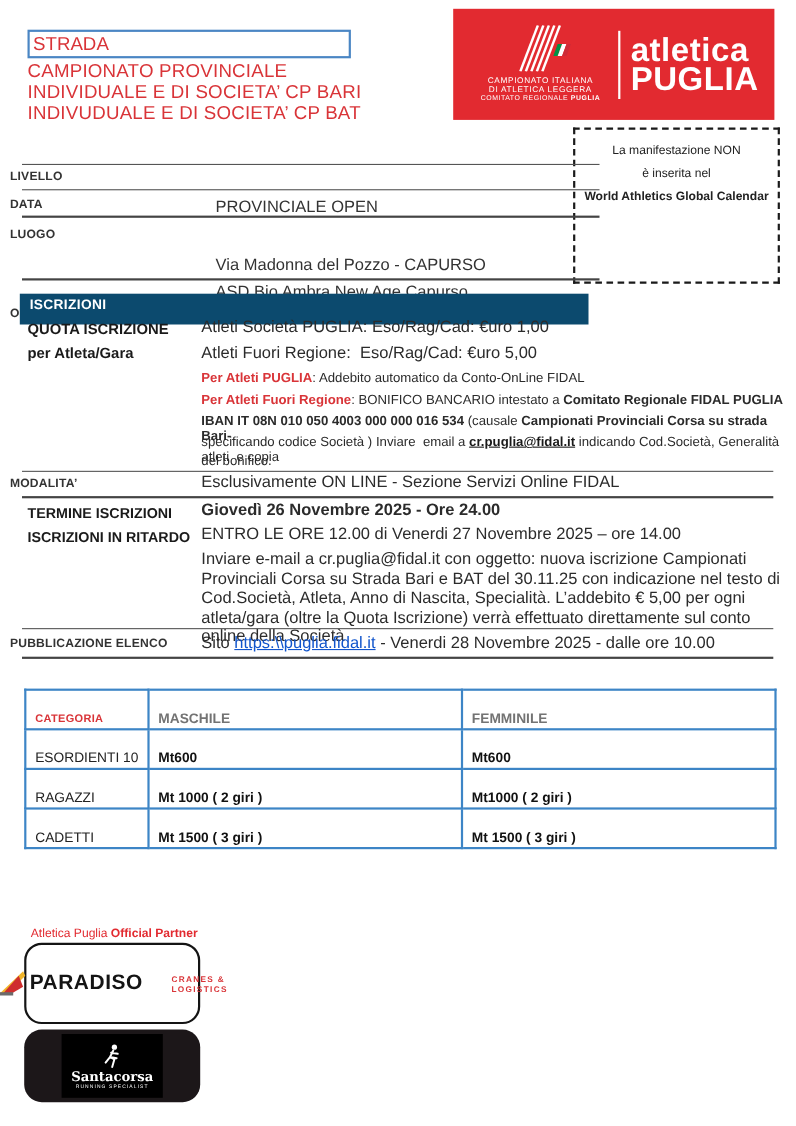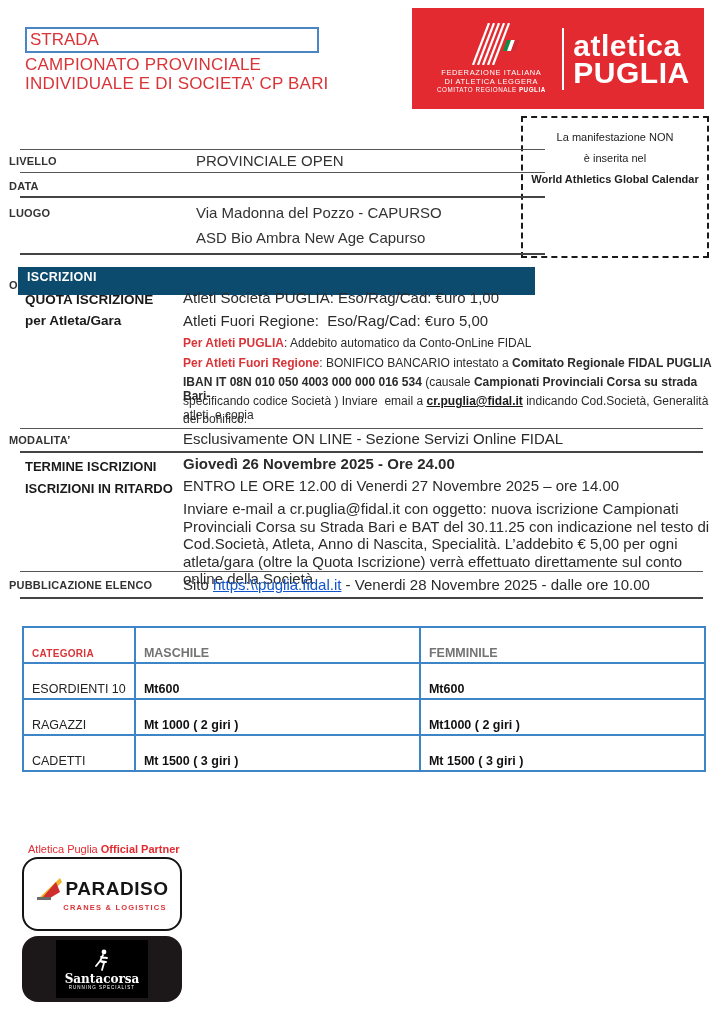--- a/index.html
+++ b/index.html
@@ -20,21 +20,21 @@
   .v-divider { width:2px; height:62px; background:#fff; margin:0 9px 0 6px; }
   .brand { color:#fff; font-weight:bold; font-size:30px; line-height:27px; letter-spacing:0.5px; }
 
   .notice-box { left:521px; top:116px; width:188px; height:142px; border:2px dashed #1a1a1a; background:#fff; text-align:center; padding-top:9px; font-size:11px; line-height:21px; color:#222; }
   .notice-bold { font-weight:bold; }
 
   
   .rule { left:20px; background:#555; height:1px; }
   .rule.thick { height:2px; background:#444; }
   .info-label { left:9px; font-weight:bold; font-size:11px; color:#333; letter-spacing:0.2px; }
-  .info-value { left:196px; font-size:15px; color:#333; }
+  .info-value { left:196px; font-size:15px; color:#333;margin-top:28px; }
 
   .red-bar { left:18px; width:517px; height:28px; background:#0c4a6e; color:#fff; font-weight:bold; font-size:12.5px; line-height:20px; padding-left:9px; letter-spacing:0.3px; }
 
   .q-label { left:25px; font-weight:bold; font-size:13.5px; color:#1a1a1a; line-height:21px; }
   .val { left:183px; color:#2b2b2b; white-space:pre-wrap; }
   .fs15 { font-size:15px; }
   .fs12 { font-size:12px; }
   .b { font-weight:bold; }
   .redtxt { color:#d93438; font-weight:bold; }
   .linkish { font-weight:bold; text-decoration:underline; color:#1a1a1a; }
@@ -46,56 +46,57 @@
   .ptable td { border:2px solid #3d85c6; height:27px; padding:18px 6px 2px 8px; vertical-align:middle; background:#fff; }
   .ptable .c0 { width:112px; }
   .ptable .c1 { width:286px; }
   .th-cat { color:#d93438; font-weight:bold; font-size:10px; letter-spacing:0.3px; }
   .th-sex { font-weight:bold; font-size:12.5px; color:#737373; }
   .td-cat { font-size:12.5px; color:#222; }
   .td-val { font-weight:bold; font-size:12.5px; color:#111; }
 
   
   .partner-label { left:28px; top:843px; font-size:11px; color:#e22a30; }
-  .paradiso-box { left:22px; top:857px; width:160px; height:74px; background:#fff; border:2px solid #141414; border-radius:16px; display:flex; flex-direction:column; align-items:center; justify-content:center; }
+  .paradiso-box { left:22px; top:857px; width:160px; height:74px; background:#fff; border:2px solid #141414; border-radius:16px; display:flex; align-items:center; justify-content:center; }
   .paradiso-row { display:flex; align-items:center; }
   .paradiso-name { font-weight:800; font-size:19px; letter-spacing:0.5px; color:#141414; }
   .paradiso-tag { font-size:7.5px; font-weight:bold; color:#d93438; letter-spacing:1.2px; margin:1px 0 0 26px; }
   .santacorsa-box { left:22px; top:936px; width:160px; height:66px; background:#1c1719; border-radius:16px; display:flex; align-items:center; justify-content:center; }
   .santacorsa-inner { width:92px; height:58px; background:#000; display:flex; flex-direction:column; align-items:center; justify-content:center; }
   .santacorsa-name { font-family:"DejaVu Serif", serif; font-weight:bold; font-size:12px; color:#fff; line-height:12px; }
   .santacorsa-tag { font-size:4.5px; color:#fff; letter-spacing:1px; line-height:5px; }
 </style>
 </head>
 <body>
 
 <div class="page">
 
   <div class="abs strada-box"></div>
   <div class="abs strada-text">STRADA</div>
   <div class="abs title-line" style="top:55px;">CAMPIONATO PROVINCIALE</div>
   <div class="abs title-line" style="top:74px;">INDIVIDUALE E DI SOCIETA’ CP BARI</div>
+  <div class="abs title-line" style="top:93px;">INDIVUDUALE E DI SOCIETA’ CP BAT</div>
 
   <div class="abs logo-banner">
     <div class="fidal-block">
       <svg class="fidal-mark" width="64" height="42" viewBox="0 0 64 42">
         <g stroke="#ffffff" stroke-width="2.2">
           <line x1="14" y1="42" x2="30" y2="0"></line>
           <line x1="19" y1="42" x2="35" y2="0"></line>
           <line x1="24" y1="42" x2="40" y2="0"></line>
           <line x1="29" y1="42" x2="45" y2="0"></line>
           <line x1="34" y1="42" x2="50" y2="0"></line>
         </g>
         <g>
           <polygon points="44,28 48,17 52,17 48,28" fill="#009246"></polygon>
           <polygon points="48,28 52,17 56,17 52,28" fill="#ffffff"></polygon>
           <polygon points="52,28 56,17 60,17 56,28" fill="#ce2b37"></polygon>
         </g>
       </svg>
-      <div class="fed-line">FEDERAZIONE ITALIANA</div>
+      <div class="fed-line">CAMPIONATO ITALIANA</div>
       <div class="fed-line">DI ATLETICA LEGGERA</div>
       <div class="fed-line3"><span>COMITATO REGIONALE </span><span class="b">PUGLIA</span></div>
     </div>
     <div class="v-divider"></div>
     <div class="brand">
       <div>atletica</div>
       <div>PUGLIA</div>
     </div>
   </div>
 

